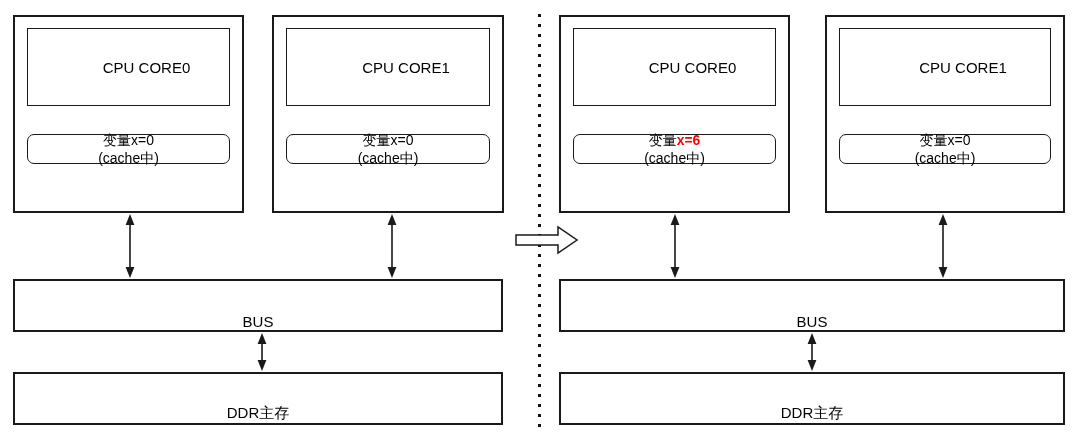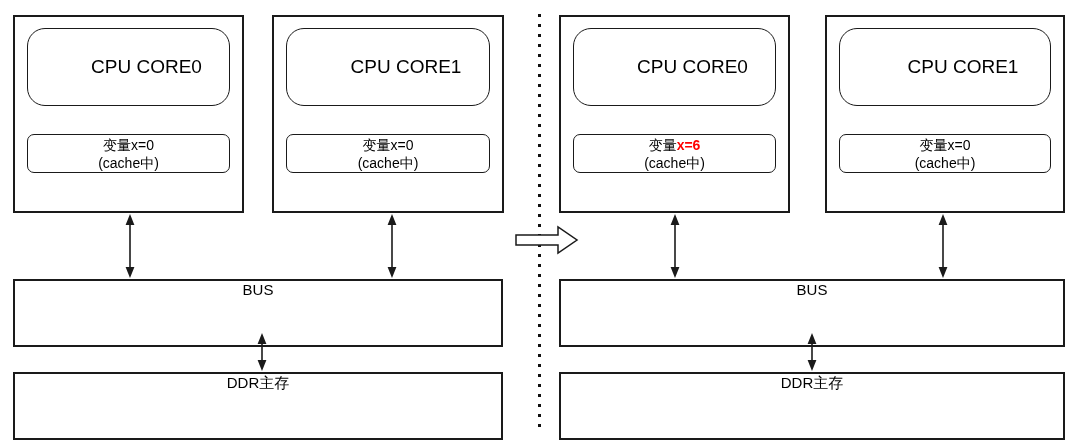--- a/index.html
+++ b/index.html
@@ -18,47 +18,47 @@
     position:absolute;
     width:231px; height:198px;
     border:2px solid #1a1a1a;
     background:#fff;
   }
   
   .core-title {
     position:absolute;
     left:12px; right:12px; top:11px; height:78px;
     border:1.5px solid #1a1a1a;
-    border-radius:18px;
+    border-radius:0;
     display:flex; align-items:center; justify-content:center;
-    font-size:19px;
+    font-size:15px;
     background:#fff;
     padding-left:36px;
   }
   
   .cache {
     position:absolute;
-    left:12px; right:12px; top:117px; height:39px;
+    left:12px; right:12px; top:117px; height:30px;
     border:1.5px solid #1a1a1a;
     border-radius:7px;
     display:flex; flex-direction:column; align-items:center; justify-content:center;
     font-size:14px; line-height:18px;
     background:#fff;
     text-align:center;
   }
   .cache .var-line { white-space:nowrap; }
   .cache .var-line span[data-hl="true"] { color:#ff0000; font-weight:bold; }
 
   
   .bigbox {
     position:absolute;
-    height:68px;
+    height:53px;
     border:2px solid #1a1a1a;
     background:#fff;
-    display:flex; align-items:flex-start; justify-content:center;
+    display:flex; align-items:flex-end; justify-content:center;
     font-size:15px;
   }
 
   
   .divider {
     position:absolute;
     left:538px; top:14px;
     width:3px; height:419px;
     background:repeating-linear-gradient(to bottom, #111 0 3px, transparent 3px 10px);
   }

